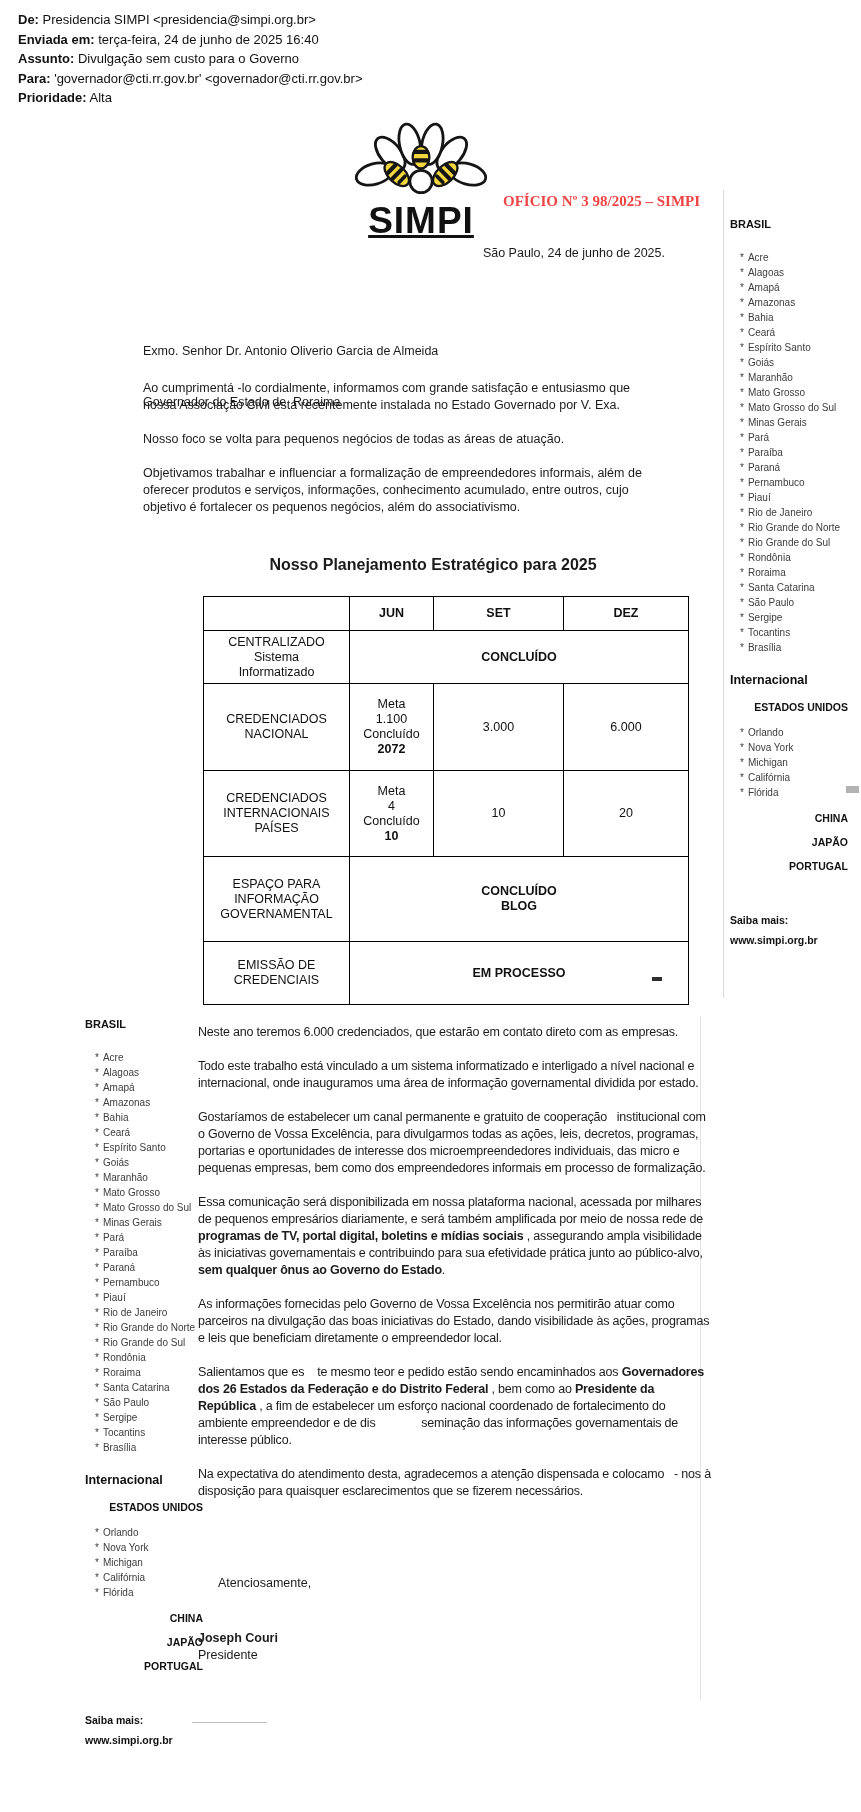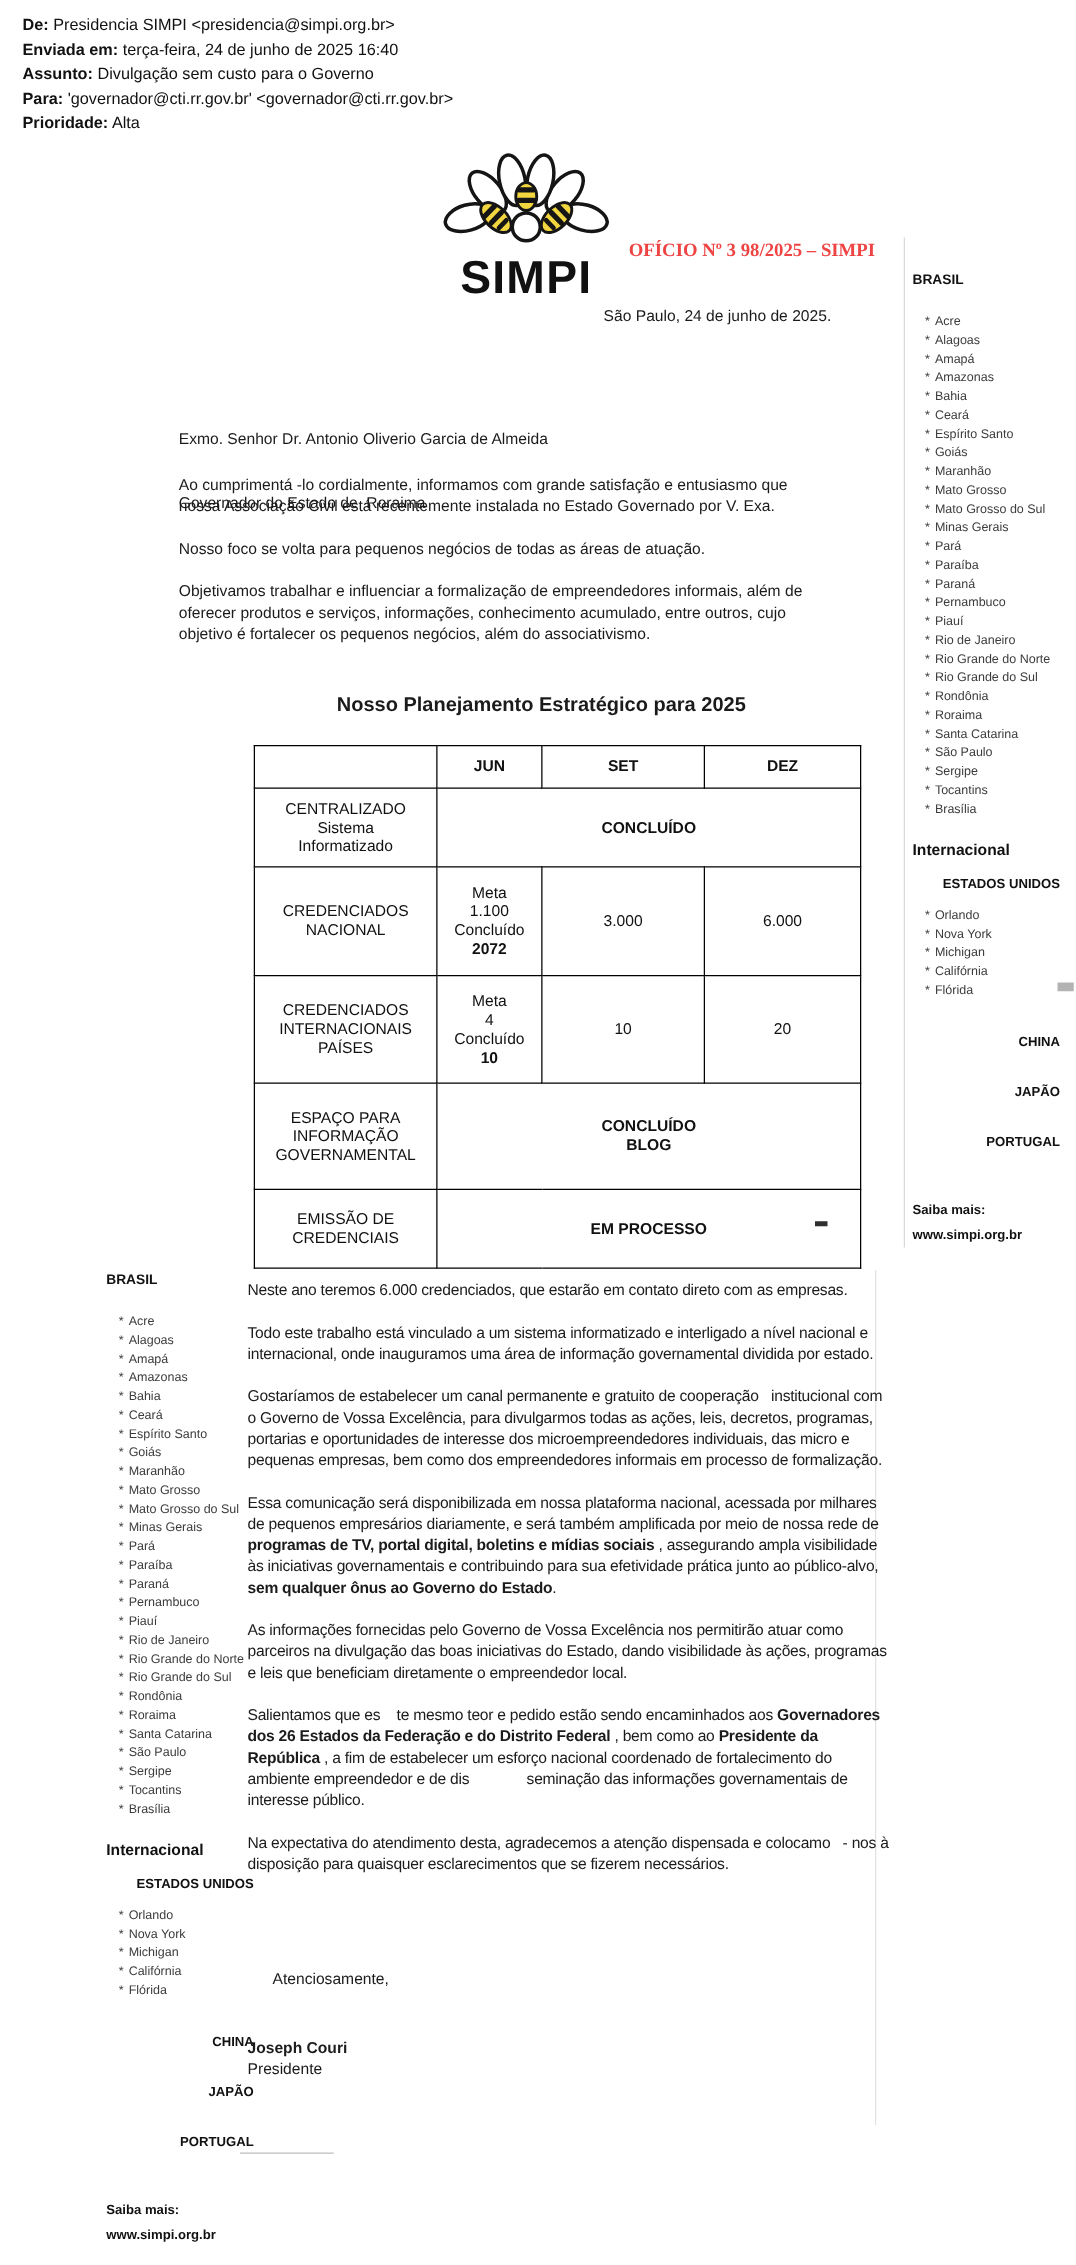--- a/index.html
+++ b/index.html
@@ -6,51 +6,51 @@
   body{
     width:861px;height:1812px;position:relative;background:#ffffff;
     font-family:"Liberation Sans", sans-serif;color:#1b1b1b;overflow:hidden;
   }
   .abs{position:absolute;}
   
   .email-header{left:18px;top:10px;font-size:13px;line-height:19.5px;color:#111;}
   .eh-row b{font-weight:bold;}
   
   .logo{left:346px;top:120px;width:150px;text-align:center;}
-  .logo-text{font-size:37px;font-weight:bold;letter-spacing:1px;color:#111;margin-top:-6px;}
+  .logo-text{font-size:37px;font-weight:bold;letter-spacing:1px;color:#111;margin-top:-6px;text-decoration:underline;}
   
   .oficio{left:503px;top:193px;font-family:"Liberation Serif", serif;font-weight:bold;font-size:15px;color:#ef4444;}
   
   .dateline{left:380px;top:246px;width:285px;text-align:right;font-size:12.5px;}
   
   .recipient{left:143px;top:309px;font-size:12.5px;line-height:17px;white-space:pre-wrap;}
   
   .upper-paras{left:143px;top:380px;width:505px;font-size:12.5px;line-height:17px;}
   .lower-paras{left:198px;top:1024px;width:515px;font-size:12.5px;line-height:17px;letter-spacing:-0.2px;}
   .para{margin:0 0 17px 0;white-space:pre-wrap;}
   .para b{font-weight:bold;}
   
   .table-title{left:203px;top:556px;width:460px;text-align:center;font-size:16px;font-weight:bold;}
   table.plan{left:203px;top:596px;border-collapse:collapse;table-layout:fixed;width:485px;font-size:12.5px;color:#111;}
   table.plan td{border:1.5px solid #000;text-align:center;vertical-align:middle;padding:2px;line-height:15px;overflow:hidden;}
   table.plan .b{font-weight:bold;}
   .pre{white-space:pre-line;}
-  tr.h-head{height:34px;} tr.h-r1{height:63px;} tr.h-r2{height:87px;} tr.h-r3{height:86px;} tr.h-r4{height:85px;} tr.h-r5{height:63px;}
+  tr.h-head{height:34px;} tr.h-r1{height:53px;} tr.h-r2{height:87px;} tr.h-r3{height:86px;} tr.h-r4{height:85px;} tr.h-r5{height:63px;}
   
   .sidebar{width:120px;color:#111;}
   .sidebar-right{left:728px;top:218px;}
   .sidebar-left{left:83px;top:1018px;}
   .sb-h1{font-weight:bold;font-size:11px;padding-left:2px;}
   .sb-list{list-style:none;margin:20px 0 0 0;padding:0;}
   .sb-list li{font-size:10px;line-height:15px;color:#3c3c3c;padding-left:12px;white-space:nowrap;}
   .sb-list .bl{margin-right:4px;color:#3c3c3c;}
   .sb-h2{font-weight:bold;font-size:12.5px;margin-top:18px;padding-left:2px;}
   .sb-h3{font-weight:bold;font-size:10.5px;margin-top:14px;padding-left:12px;text-align:right;}
   .sb-list2{margin-top:12px;}
-  .sb-country{margin-top:28px;}
+  .sb-country{margin-top:12px;}
   .sb-more{font-weight:bold;font-size:10.5px;margin-top:42px;padding-left:2px;}
   .sb-site{font-weight:bold;font-size:10.5px;margin-top:8px;padding-left:2px;}
   
   .salutation{left:198px;top:1576px;font-size:12.5px;margin-left:20px;}
   .signature{left:198px;top:1630px;font-size:12.5px;line-height:17px;}
   .signature .sig-name{font-weight:bold;}
   
   .v-divider-right{left:723px;top:190px;width:1px;height:808px;background:#d9d9d9;}
   .v-divider-lower{left:700px;top:1016px;width:1px;height:684px;background:#e2e2e2;}
   .h-line-bottom{left:192px;top:1722px;width:75px;height:1px;background:#bdbdbd;}

